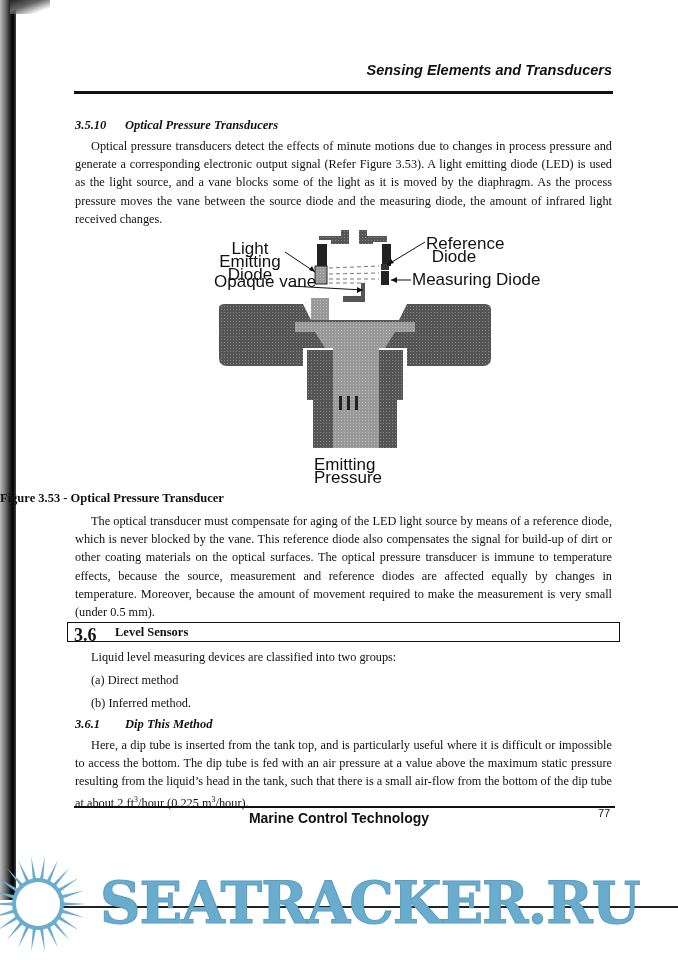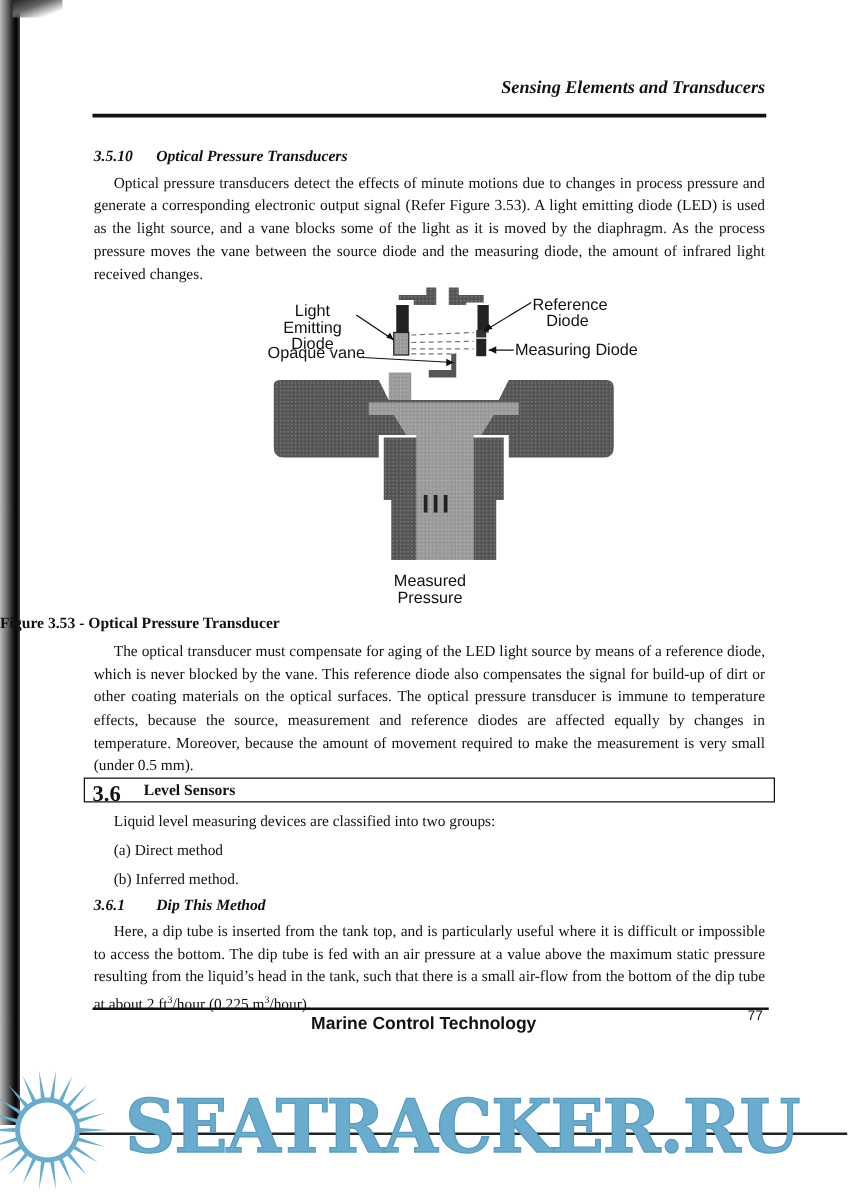--- a/index.html
+++ b/index.html
@@ -3,28 +3,28 @@
 <meta charset="utf-8">
 <style>
   html, body { margin:0; padding:0; }
   body { width:678px; height:960px; background:#fff; position:relative; overflow:hidden;
          font-family:"Liberation Serif", serif; color:#111; }
   .binding { position:absolute; left:0; top:0; width:16px; height:900px;
              background:linear-gradient(to right,#bbb 0,#777 5px,#222 10px,#000 13px,#444 16px); }
   .binding-top { position:absolute; left:10px; top:0; width:40px; height:14px;
                  background:linear-gradient(160deg,#222 0,#666 40%,rgba(255,255,255,0) 80%); }
   .bottom-rule { position:absolute; left:14px; top:906px; width:664px; height:2px; background:#222; }
-  .run-head { position:absolute; right:66px; top:62px; font-family:Liberation Serif, serif;
+  .run-head { position:absolute; right:66px; top:62px; font-family:Liberation Sans, sans-serif;
               font-weight:bold; font-style:italic; font-size:14.5px; }
   .head-rule { position:absolute; left:74px; top:91px; width:539px; height:3px; background:#111; }
   .h3 { position:absolute; left:75px; font-style:italic; font-weight:bold; font-size:12.5px; }
   .h3 .num { display:inline-block; width:50px; }
   .para { position:absolute; left:75px; width:537px; font-size:12.3px; line-height:18.2px;
           text-align:justify; text-indent:16px; }
-  .fig-label { position:absolute; font-family:"Liberation Sans", sans-serif; font-size:13px;
+  .fig-label { position:absolute; font-family:"Liberation Sans", sans-serif; font-size:17px;
                line-height:13px; text-align:center; }
   .caption { position:absolute; left:0; width:660px; top:491px; text-align:left;
              font-weight:bold; font-size:12.5px; }
   .section-box { position:absolute; left:67px; top:622px; width:551px; height:18px;
                  border:1px solid #111; border-top-width:1.5px; }
   .section-box .num { position:absolute; left:6px; top:2px; font-weight:bold; font-size:18px; }
   .section-box .title { position:absolute; left:47px; top:2px; font-weight:bold; font-size:12.5px; }
   .item { position:absolute; left:91px; font-size:12.3px; }
   .foot-rule { position:absolute; left:74px; top:806px; width:541px; height:2px; background:#111; }
   .foot-title { position:absolute; left:0; width:678px; top:810px; text-align:center;
@@ -116,21 +116,21 @@
   <div>Light Emitting</div>
   <div>Diode</div>
 </div>
 <div class="fig-label" style="left:214px;top:275px;">Opaque vane</div>
 <div class="fig-label" style="left:426px;top:237px;width:56px;">
   <div>Reference</div>
   <div>Diode</div>
 </div>
 <div class="fig-label" style="left:412px;top:273px;">Measuring Diode</div>
 <div class="fig-label" style="left:314px;top:458px;width:60px;">
-  <div>Measured</div>
+  <div>Emitting</div>
   <div>Pressure</div>
 </div>
 
 <div class="caption">Figure 3.53 - Optical Pressure Transducer</div>
 
 <div class="para" style="top:512px;">The optical transducer must compensate for aging of the LED light source by means of a reference diode, which is never blocked by the vane. This reference diode also compensates the signal for build-up of dirt or other coating materials on the optical surfaces. The optical pressure transducer is immune to temperature effects, because the source, measurement and reference diodes are affected equally by changes in temperature. Moreover, because the amount of movement required to make the measurement is very small (under 0.5 mm).</div>
 
 <div class="section-box">
   <span class="num">3.6</span>
   <span class="title">Level Sensors</span>

